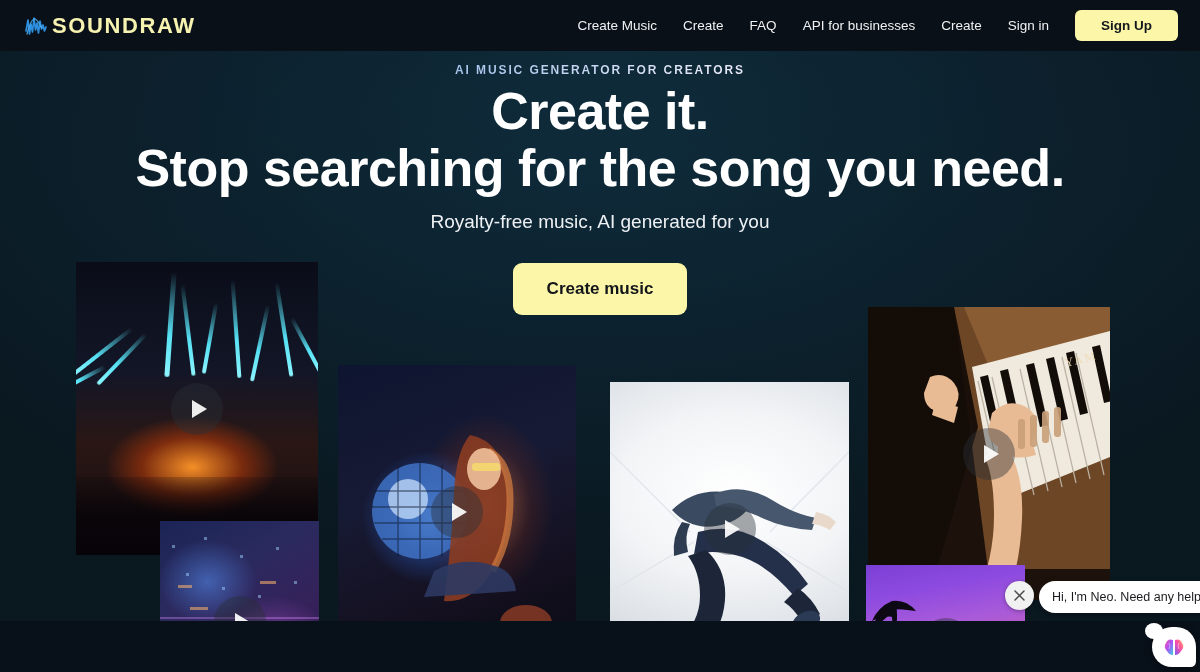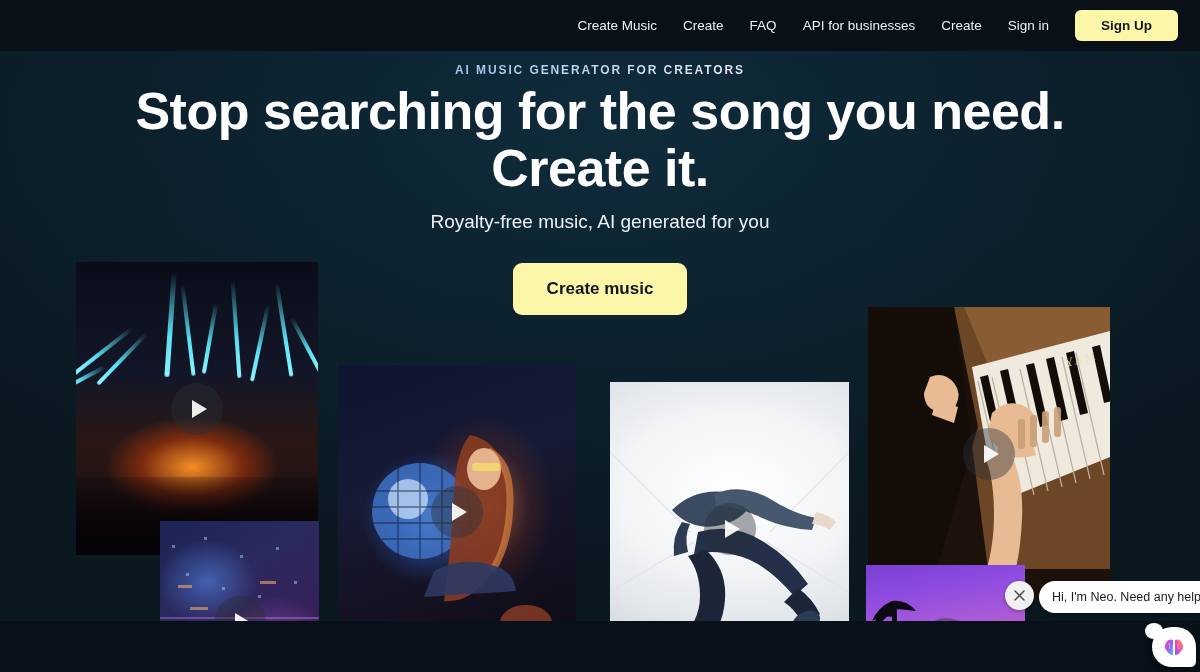--- a/index.html
+++ b/index.html
@@ -159,40 +159,49 @@
     position:absolute; left:-7px; top:-4px; width:18px; height:16px;
     background:#fff; border-radius:50%;
   }
 </style>
 </head>
 <body>
 
 <div class="page">
 
   <div class="header">
+    <div class="logo">
+      <span class="logo-mark">
+        <svg width="26" height="24" viewBox="0 0 26 24">
+          <path d="M2 17 L4 6 L5.5 20 L7 10 L8.5 18 L10 4 L11.5 16 L13 9 L14.5 19 L16 7 L17.5 15 L19 11 L20.5 17 L22 13" fill="none" stroke="#2d8fe0" stroke-width="1.7" stroke-linecap="round" stroke-linejoin="round"></path>
+          <path d="M3 20 C5 12, 7 6, 10 5 C13 4, 15 10, 18 14" fill="none" stroke="#4fb2f0" stroke-width="1.3" stroke-linecap="round" opacity=".85"></path>
+        </svg>
+      </span>
+      <span class="logo-text">SOUNDRAW</span>
+    </div>
 
     <nav class="nav">
       <a class="nav-link">Create Music</a>
       <a class="nav-link">Create</a>
       <a class="nav-link">FAQ</a>
       <a class="nav-link">API for businesses</a>
       <a class="nav-link">Create</a>
       <a class="nav-link">Sign in</a>
       <button class="signup-btn">Sign Up</button>
     </nav>
   </div>
 
   <div class="hero">
     <div class="hero-vignette"></div>
 
     <div class="eyebrow">AI MUSIC GENERATOR FOR CREATORS</div>
 
     <div class="headline">
+      <div>Create it.</div>
       <div>Stop searching for the song you need.</div>
-      <div>Create it.</div>
     </div>
 
     <div class="subhead">Royalty-free music, AI generated for you</div>
 
     <div class="cta-wrap">
       <button class="cta-btn">Create music</button>
     </div>
 
     <div class="card" id="card-concert" style="left:76px; top:211px; width:242px; height:293px;">
       <div class="bg">

